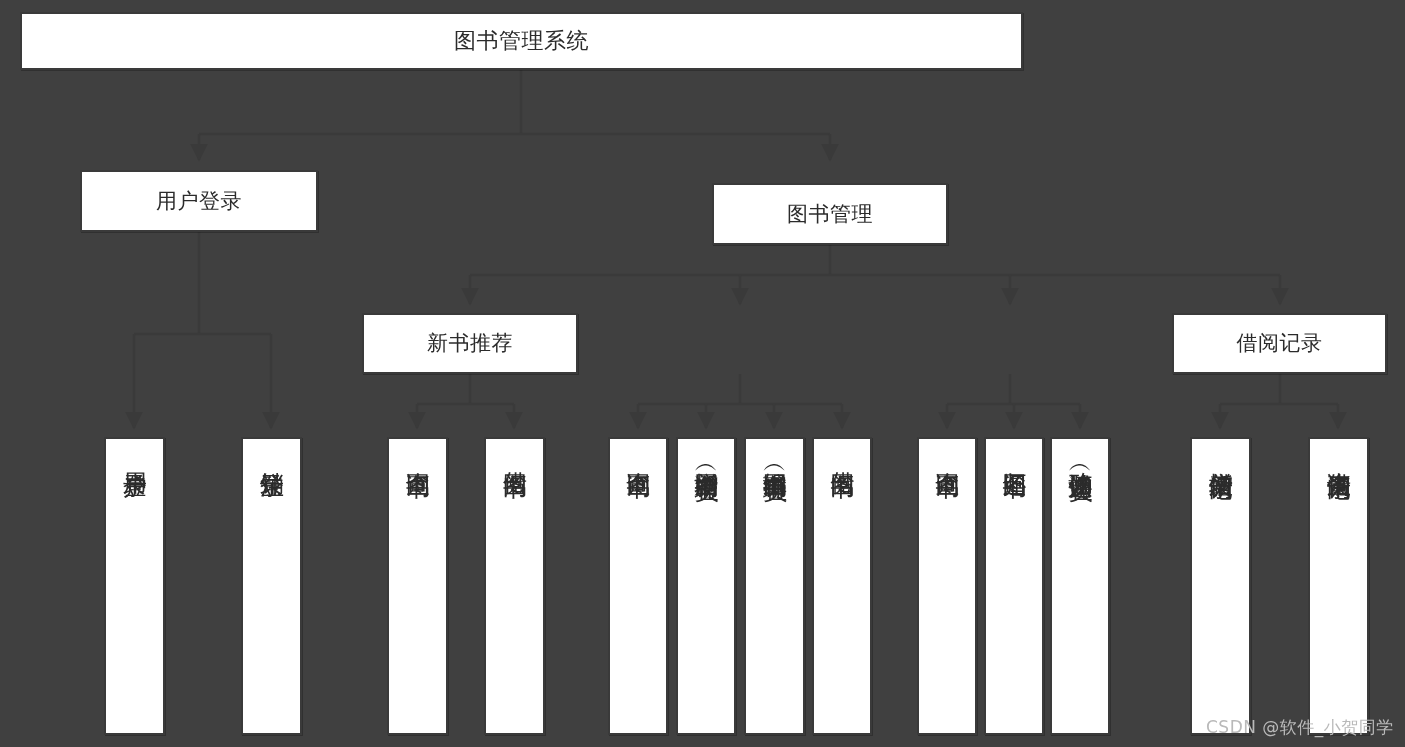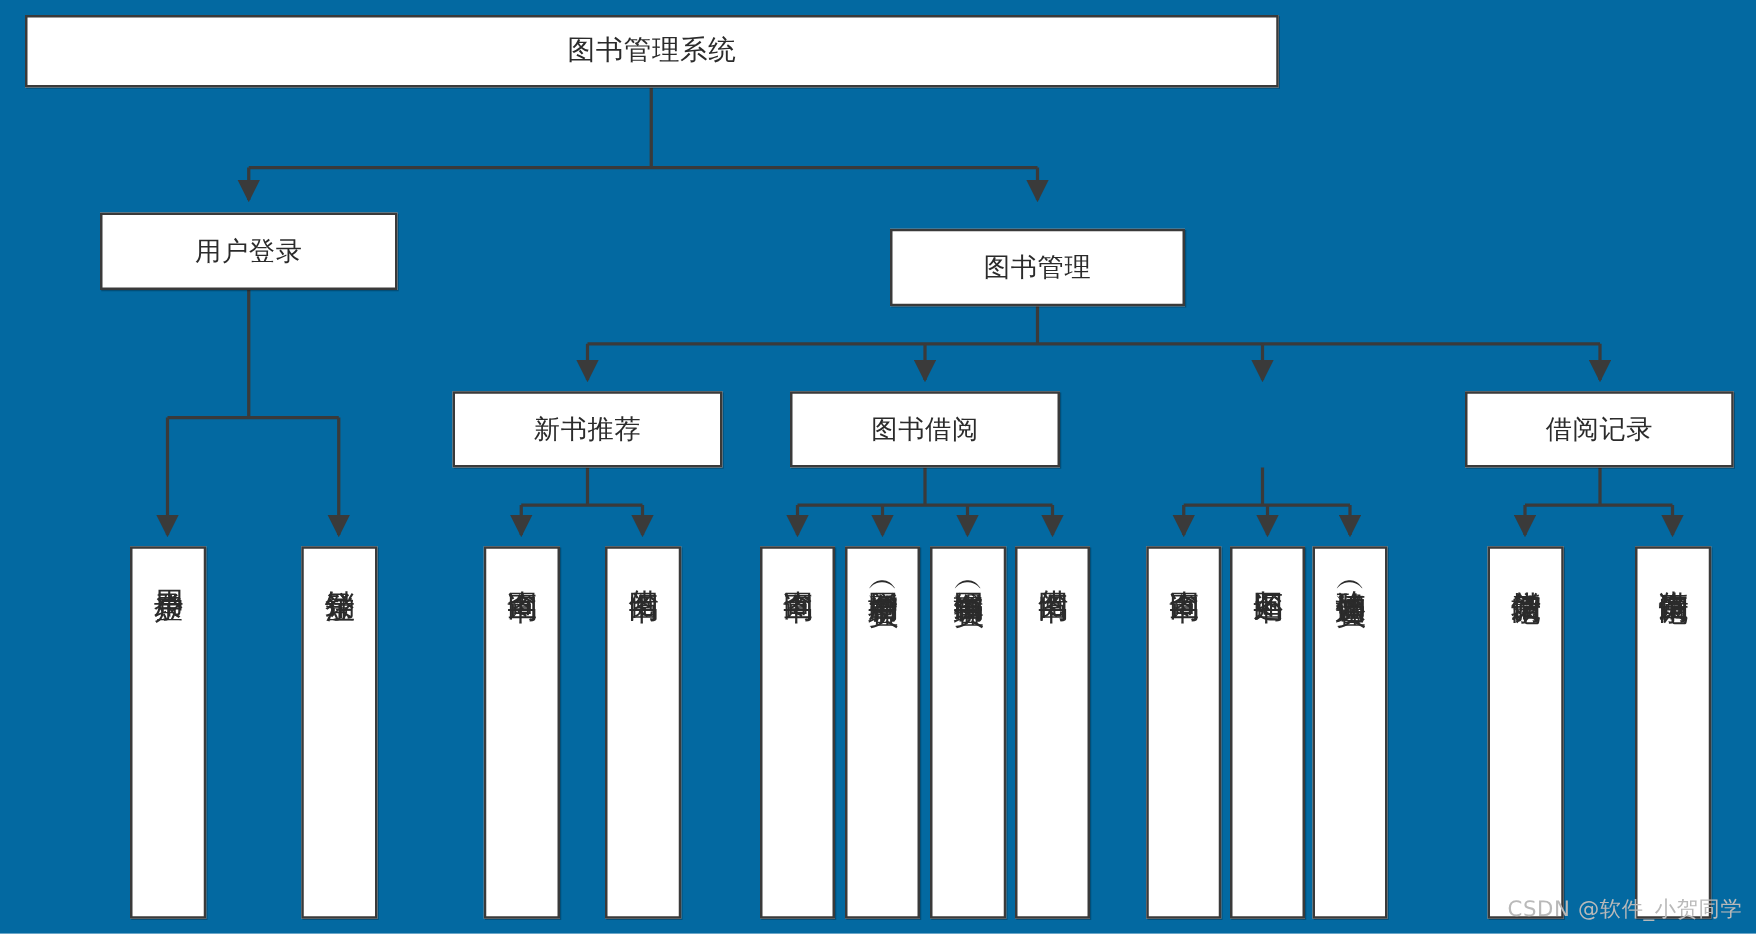--- a/index.html
+++ b/index.html
@@ -8,21 +8,21 @@
     padding: 0;
     background: #ffffff;
   }
   body {
     font-family: "DejaVu Sans", "Liberation Sans", sans-serif;
   }
   #canvas {
     position: relative;
     width: 1405px;
     height: 747px;
-    background: #0369a1;
+    background: #404040;
     overflow: hidden;
   }
   svg.edges {
     position: absolute;
     left: 0;
     top: 0;
     width: 1405px;
     height: 747px;
     pointer-events: none;
   }
@@ -132,23 +132,20 @@
   <div class="node horiz" id="node-user-login" style="left: 80px; top: 170px; width: 238px; height: 62px;">
     <span class="label">用户登录</span>
   </div>
   <div class="node horiz" id="node-book-manage" style="left: 712px; top: 183px; width: 236px; height: 62px;">
     <span class="label">图书管理</span>
   </div>
 
   <div class="node horiz" id="node-new-book-recommend" style="left: 362px; top: 313px; width: 216px; height: 61px;">
     <span class="label">新书推荐</span>
   </div>
-  <div class="node horiz" id="node-book-borrow" style="left: 632px; top: 313px; width: 216px; height: 61px;">
-    <span class="label">图书借阅</span>
-  </div>
   <div class="node horiz" id="node-borrow-record" style="left: 1172px; top: 313px; width: 215px; height: 61px;">
     <span class="label">借阅记录</span>
   </div>
 
   <div class="node vert" id="node-leaf-user-login" style="left: 104px; top: 437px; width: 61px; height: 298px;">
     <span class="label">用户登录</span>
   </div>
   <div class="node vert" id="node-leaf-logout" style="left: 241px; top: 437px; width: 61px; height: 298px;">
     <span class="label">注销登录</span>
   </div>

